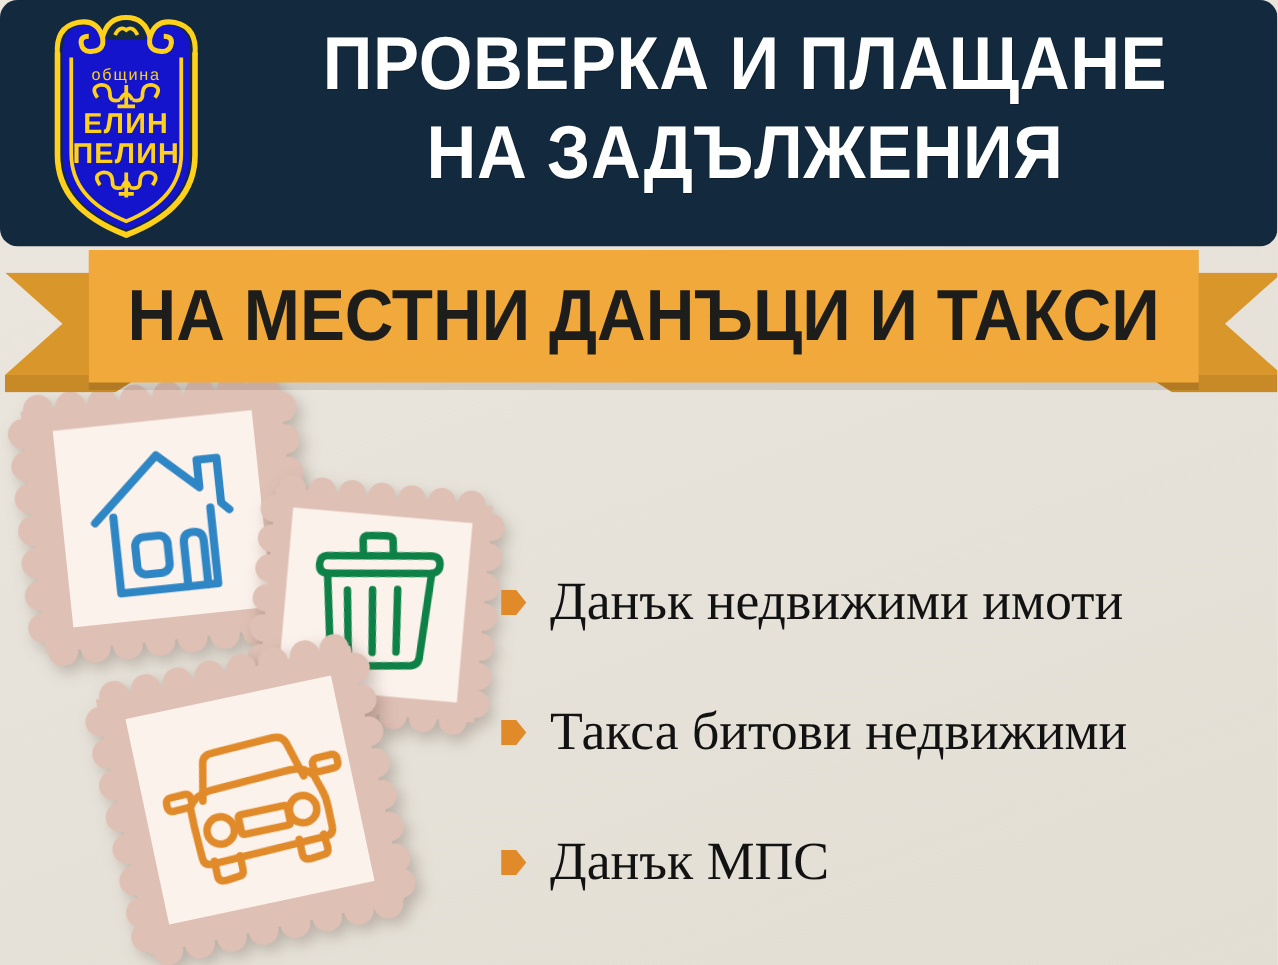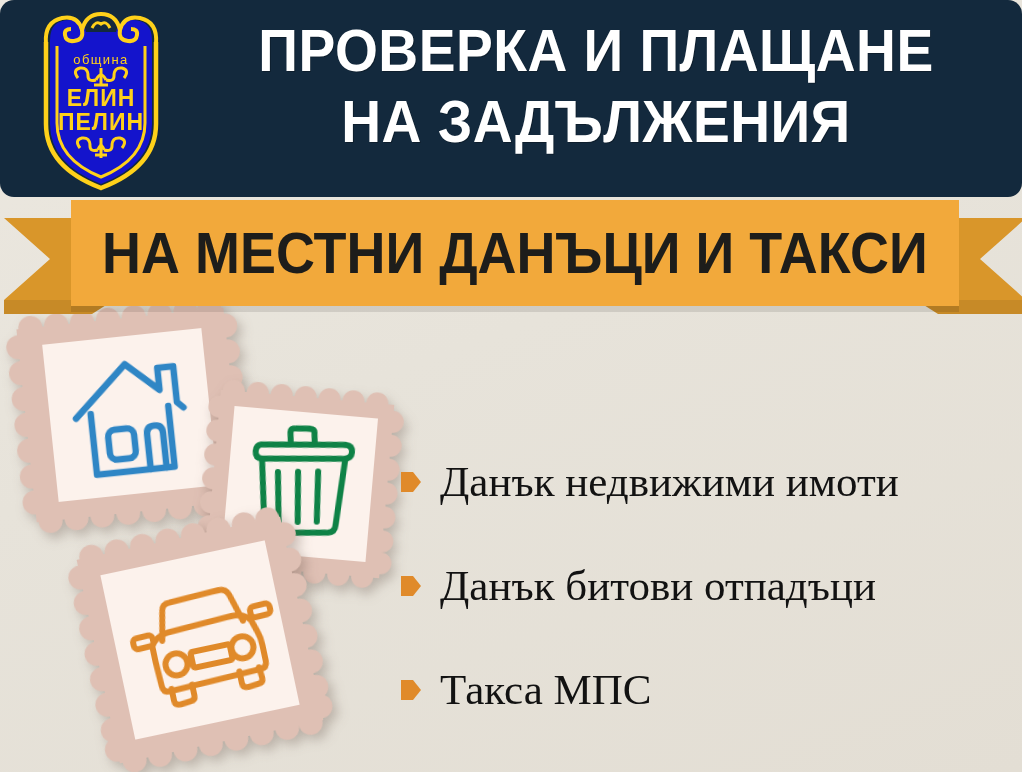--- a/index.html
+++ b/index.html
@@ -338,27 +338,27 @@
       </span>
       <span class="bullet-label">Данък недвижими имоти</span>
     </div>
 
     <div class="bullet-row">
       <span class="bullet-marker">
         <svg width="22" height="26" viewBox="0 0 22 26" xmlns="http://www.w3.org/2000/svg">
           <path d="M1 3 L13 3 L21 13 L13 23 L1 23 Z" fill="#e08a2a"></path>
         </svg>
       </span>
-      <span class="bullet-label">Данък битови отпадъци</span>
+      <span class="bullet-label">Такса битови недвижими</span>
     </div>
 
     <div class="bullet-row">
       <span class="bullet-marker">
         <svg width="22" height="26" viewBox="0 0 22 26" xmlns="http://www.w3.org/2000/svg">
           <path d="M1 3 L13 3 L21 13 L13 23 L1 23 Z" fill="#e08a2a"></path>
         </svg>
       </span>
-      <span class="bullet-label">Такса МПС</span>
+      <span class="bullet-label">Данък МПС</span>
     </div>
 
   </div>
 
 </div>
 
 </body></html>

